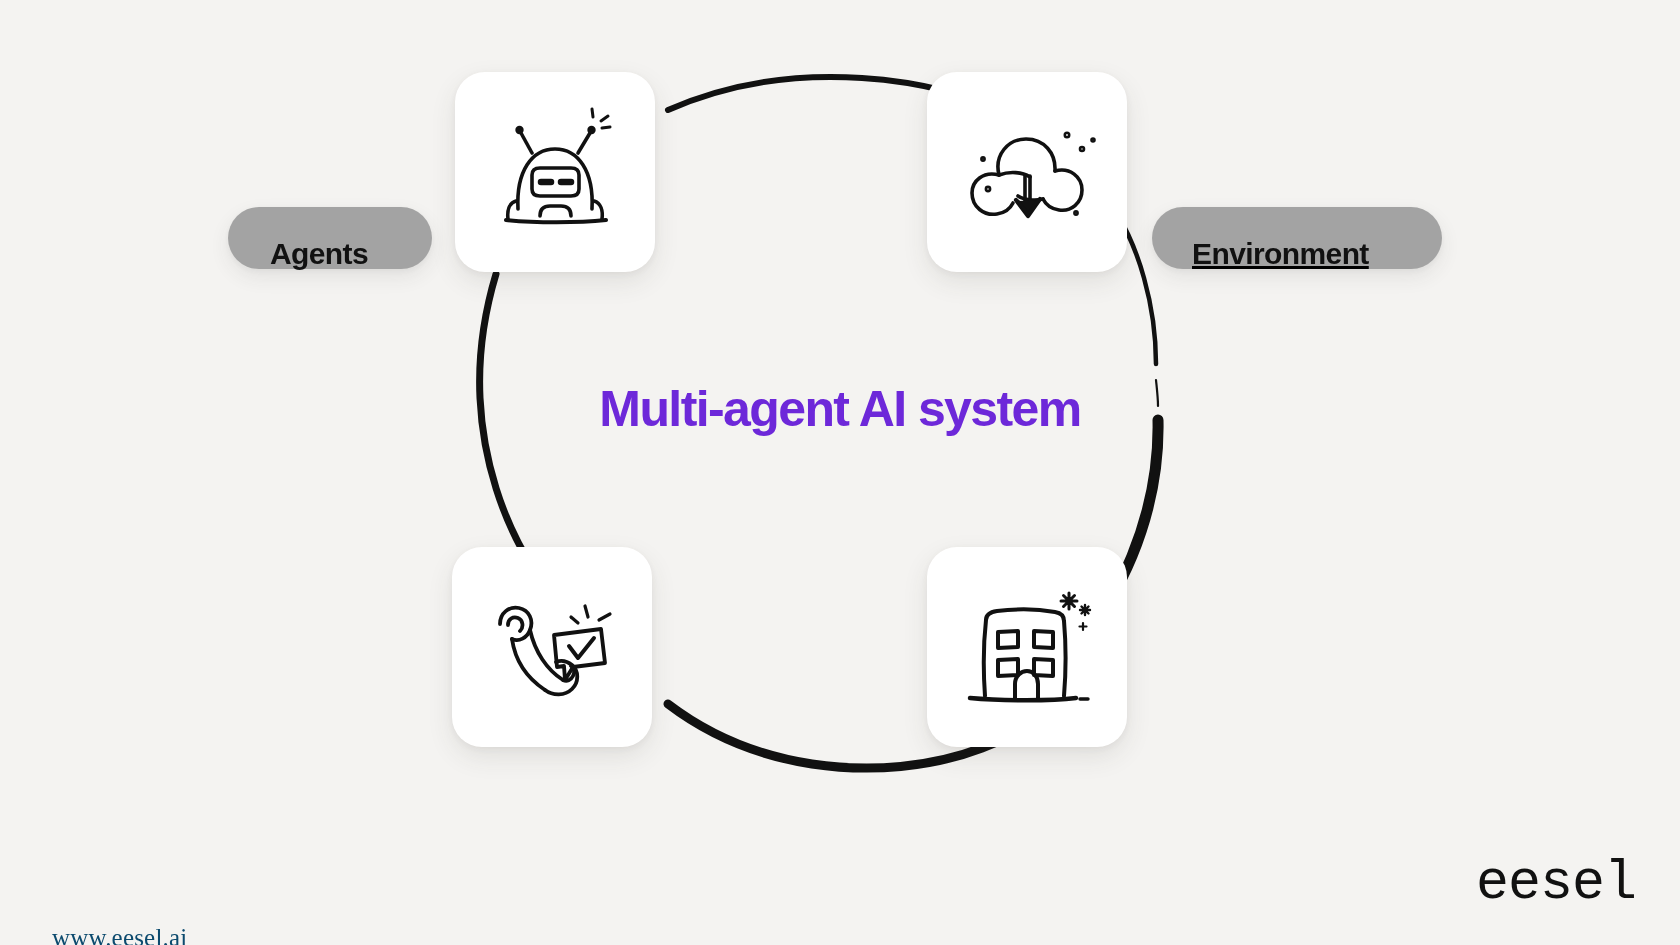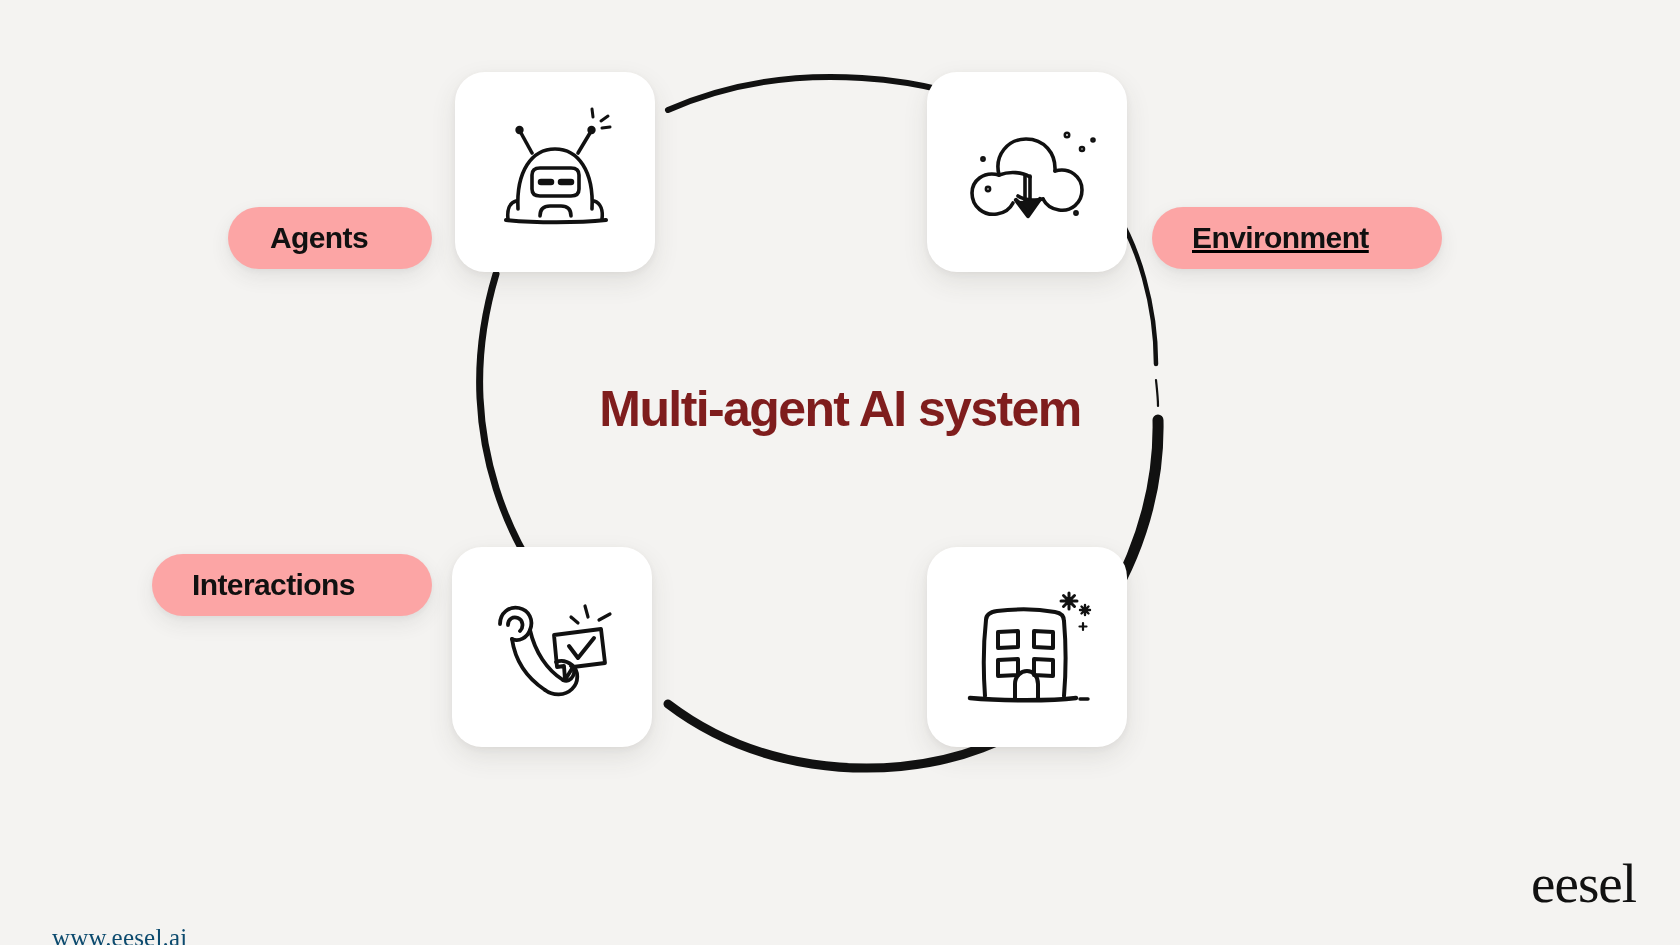--- a/index.html
+++ b/index.html
@@ -32,24 +32,24 @@
   .card svg{width:150px;height:150px;display:block;}
   #card-agents{left:455px;top:72px;}
   #card-environment{left:927px;top:72px;}
   #card-interactions{left:452px;top:547px;}
   #card-organization{left:927px;top:547px;}
 
   
   .pill{
     position:absolute;
     height:62px;
-    background:#fca5a5;
+    background:#a3a3a3;
     border-radius:34px;
     box-shadow:0 8px 20px rgba(60,55,50,.09), 0 2px 5px rgba(60,55,50,.05);
-    display:flex;align-items:center;
+    display:flex;align-items:flex-end;
     box-sizing:border-box;
   }
   .pill span{
     font-size:30px;
     font-weight:700;
     letter-spacing:-0.6px;
     color:#111111;
     white-space:nowrap;
     line-height:1;
   }
@@ -60,37 +60,37 @@
 
   
   #center-title{
     position:absolute;
     left:0;right:0;
     top:384px;
     text-align:center;
     font-size:50px;
     font-weight:800;
     letter-spacing:-1.6px;
-    color:#7f1d1d;
+    color:#6d28d9;
     line-height:1;
   }
 
   
   #footer-url{
     position:absolute;
     left:52px;top:924px;
     font-family:"Liberation Serif", serif;
     font-size:25px;
     color:#0c4a6e;
     letter-spacing:.2px;
   }
   #brand-logo{
     position:absolute;
     right:44px;top:856px;
-    font-family:Liberation Serif, serif;
+    font-family:Liberation Mono, monospace;
     font-size:55px;
     color:#111111;
     letter-spacing:-1px;
     line-height:1;
   }
 </style>
 </head>
 <body>
 
 <div id="stage">
@@ -226,23 +226,20 @@
   </div>
 
   <div class="pill" id="pill-agents">
     <span>Agents</span>
   </div>
 
   <div class="pill" id="pill-environment">
     <span>Environment</span>
   </div>
 
-  <div class="pill" id="pill-interactions">
-    <span>Interactions</span>
-  </div>
 
 
   <div id="center-title">Multi-agent AI system</div>
 
   <div id="footer-url">www.eesel.ai</div>
   <div id="brand-logo">eesel</div>
 
 </div>
 
 </body></html>

